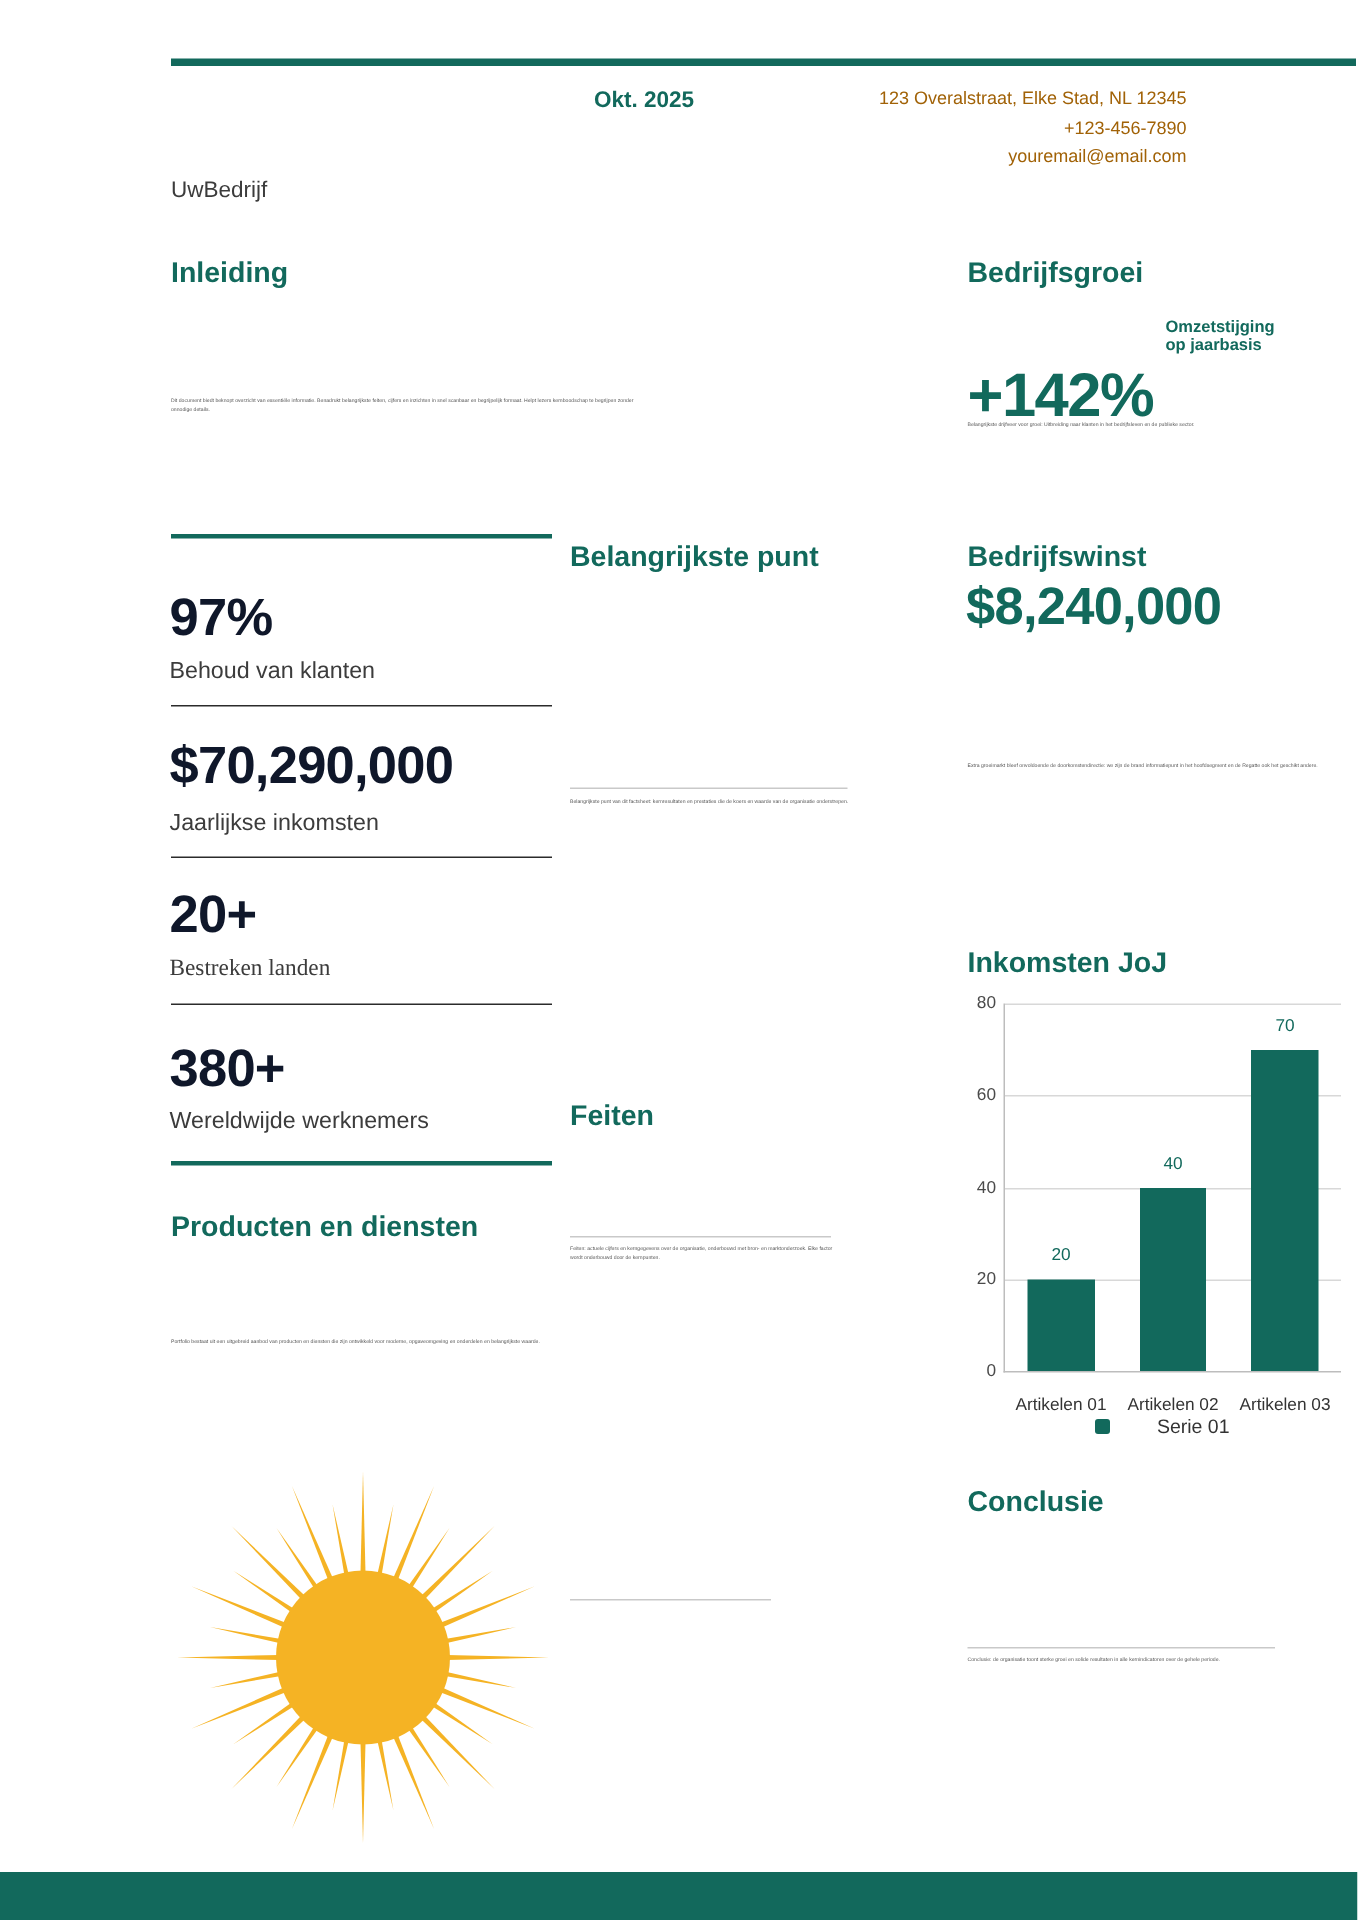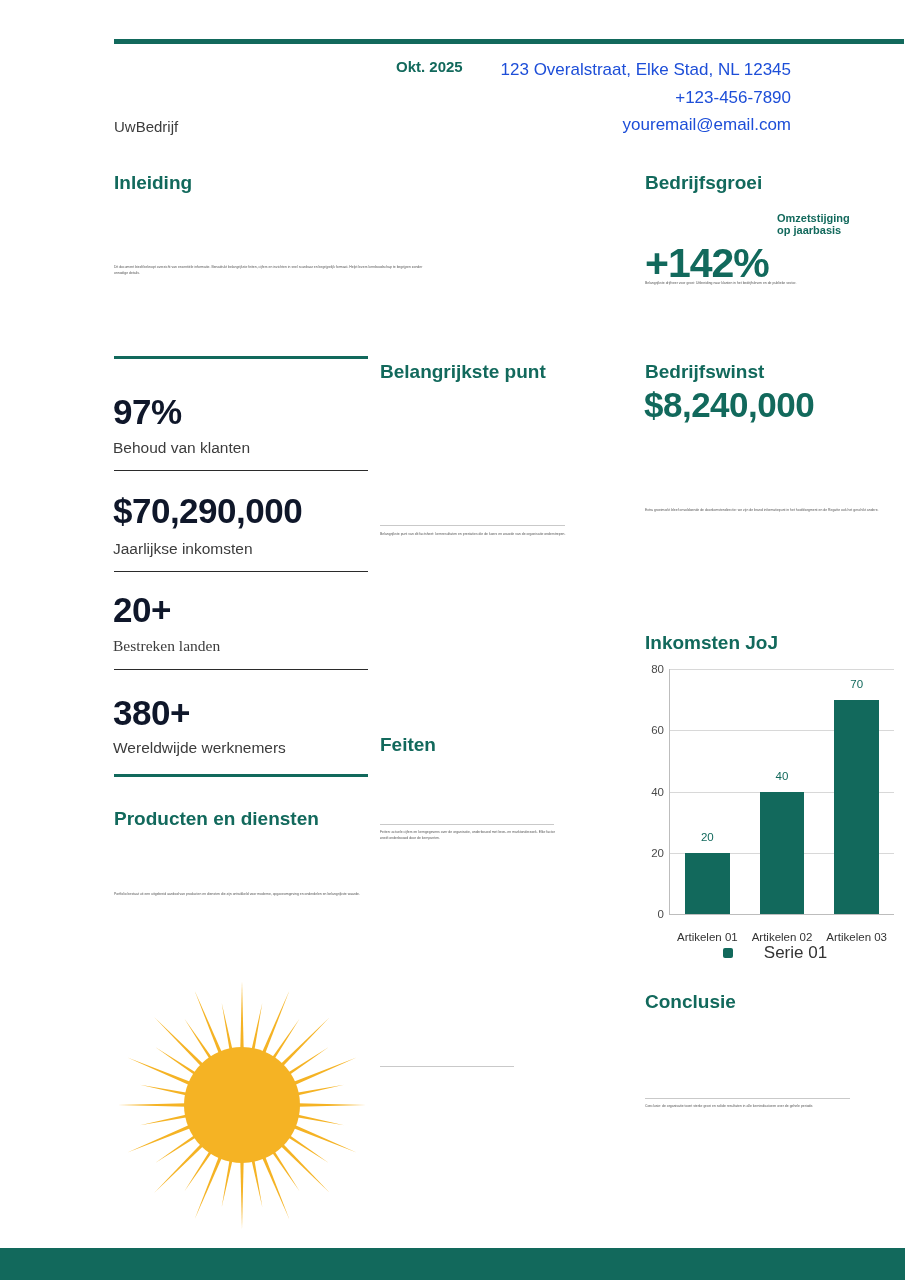--- a/index.html
+++ b/index.html
@@ -32,21 +32,21 @@
   .subtitle{
     position:absolute;left:59px;top:118px;
     font-size:15px;color:#3c3c3c;
   }
   .issue-date{
     position:absolute;left:341px;top:58px;
     font-size:15px;font-weight:bold;color:#12695C;
   }
   .contact{
     position:absolute;right:59px;top:56px;
-    text-align:right;font-size:17px;color:#1d4ed8;line-height:1.63;margin-left:11px;
+    text-align:right;font-size:12px;color:#a16207;line-height:1.63;margin-left:11px;
   }
 
   
   .h2{
     position:absolute;
     font-size:19px;font-weight:bold;color:#12695C;
   }
   .micro{
     position:absolute;
     font-size:3.4px;color:#555;line-height:1.9;
@@ -117,21 +117,21 @@
     position:absolute;top:262px;transform:translateX(-50%);
     font-size:11.5px;color:#333;white-space:nowrap;
   }
   .legend{
     position:absolute;left:0;top:288px;width:262px;
     display:flex;align-items:center;justify-content:center;gap:7px;
   }
   .legend-swatch{
     width:10px;height:10px;background:#12695C;border-radius:2px;
   }
-  .legend-text{font-size:17px;color:#333;margin-left:24px;}
+  .legend-text{font-size:13px;color:#333;margin-left:24px;}
 
   .sun{position:absolute;left:62px;top:980px;width:250px;height:250px;}
 </style>
 </head>
 <body>
 
 <div class="page">
 
   <div class="top-rule"></div>
 

